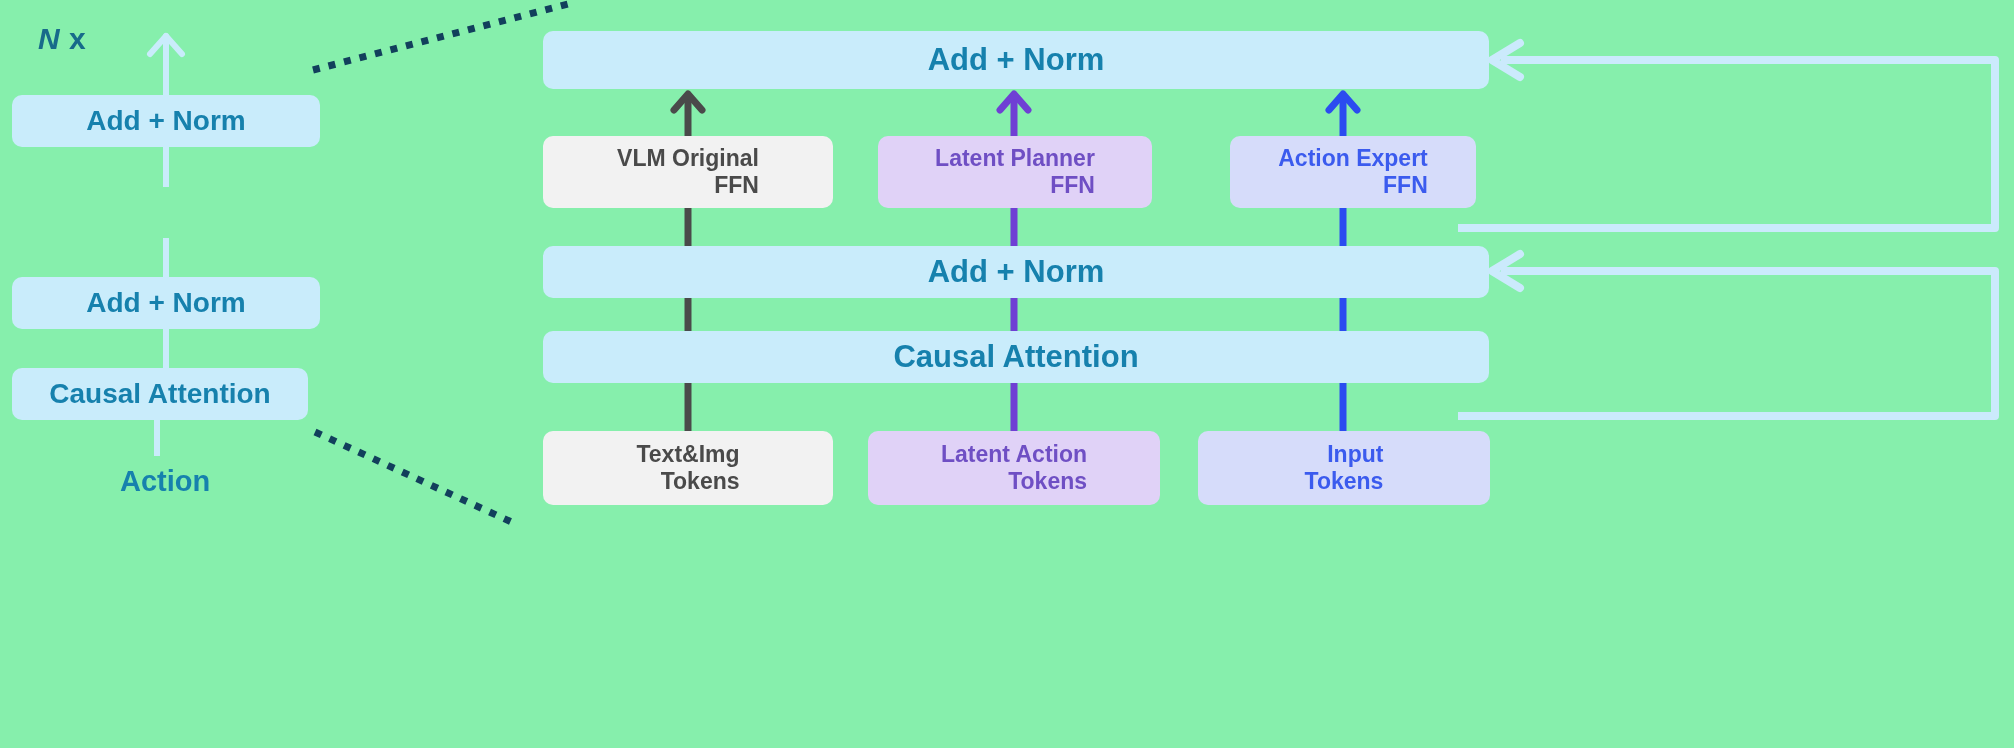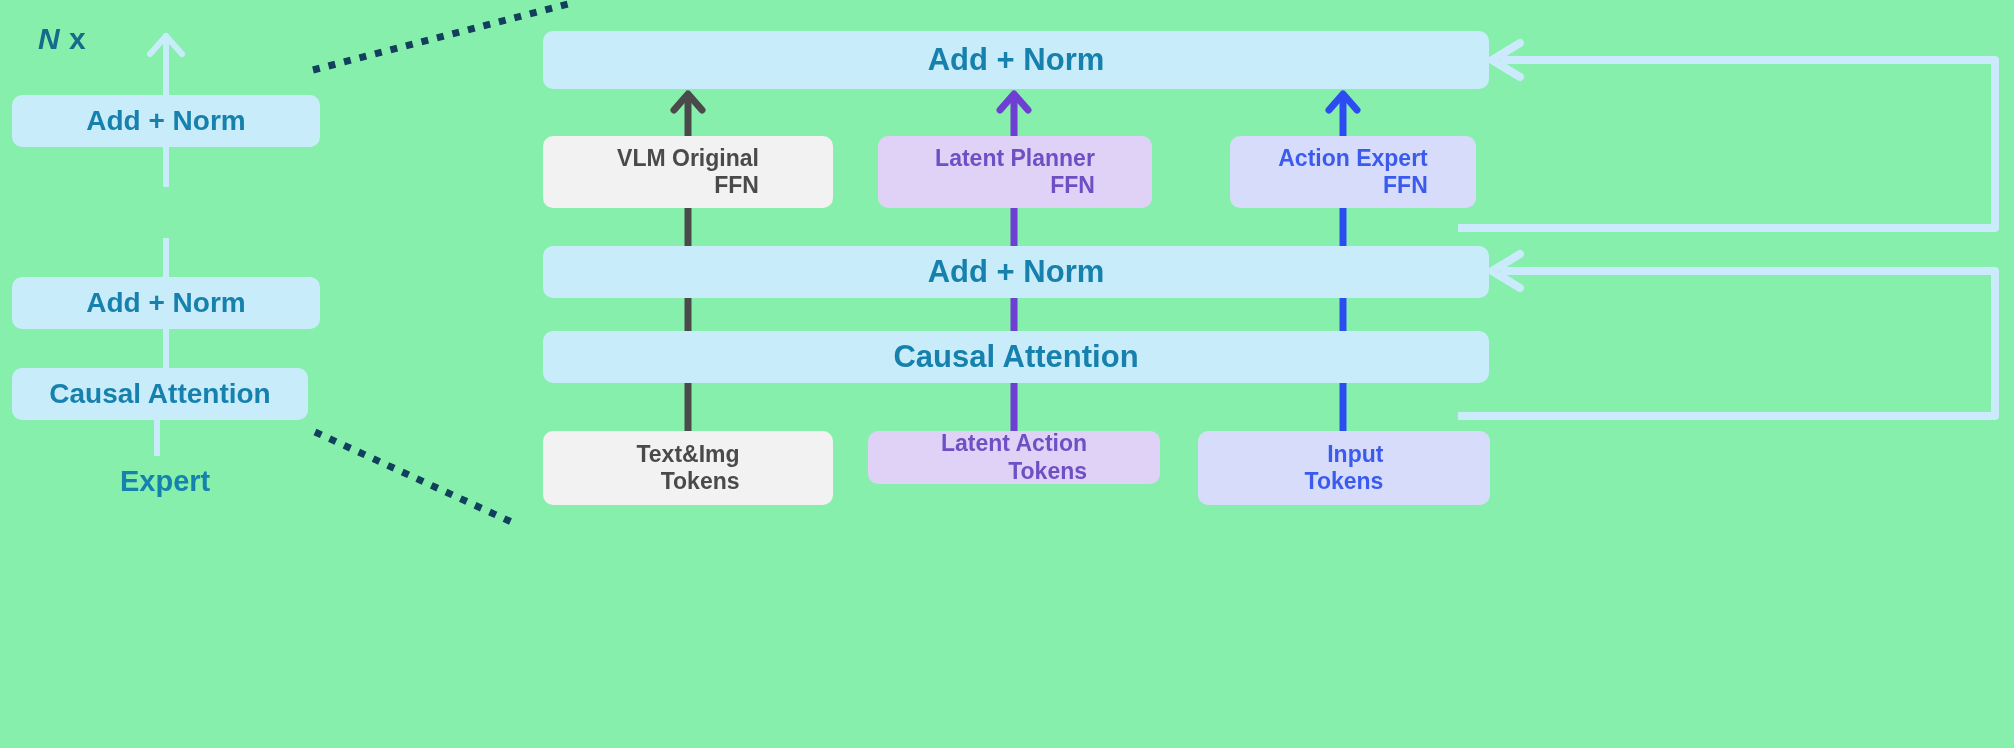--- a/index.html
+++ b/index.html
@@ -113,21 +113,21 @@
   </div>
 
   <div class="vconn" style="left:163px; top:329px; width:6px; height:40px;"></div>
 
   <div class="blk blue-bar" style="left:12px; top:368px; width:296px; height:52px; font-size:28px;">
     <span>Causal Attention</span>
   </div>
 
   <div class="vconn" style="left:154px; top:420px; width:6px; height:36px;"></div>
 
-  <div class="lbl-input" style="left:120px; top:465px;"><span>Expert</span></div>
+  <div class="lbl-input" style="left:120px; top:465px;"><span>Action</span></div>
 
   <svg class="overlay">
     <line x1="313" y1="70" x2="568" y2="4" stroke="#123f5c" stroke-width="7" stroke-dasharray="7 9" stroke-linecap="butt"></line>
     <line x1="315" y1="432" x2="518" y2="525" stroke="#123f5c" stroke-width="7" stroke-dasharray="7 9" stroke-linecap="butt"></line>
   </svg>
 
   <div class="blk blue-bar" style="left:543px; top:31px; width:946px; height:58px; font-size:31px;">
     <span>Add + Norm</span>
   </div>
 
@@ -145,21 +145,21 @@
     <span>Add + Norm</span>
   </div>
 
   <div class="blk blue-bar" style="left:543px; top:331px; width:946px; height:52px; font-size:31px;">
     <span>Causal Attention</span>
   </div>
 
   <div class="blk grey-box" style="left:543px; top:431px; width:290px; height:74px; font-size:23px;">
     <span><span>Text&amp;Img</span><br><span>Tokens</span></span>
   </div>
-  <div class="blk purple-box" style="left:868px; top:431px; width:292px; height:53px; font-size:23px;">
+  <div class="blk purple-box" style="left:868px; top:431px; width:292px; height:74px; font-size:23px;">
     <span><span>Latent Action</span><br><span>Tokens</span></span>
   </div>
   <div class="blk indigo-box" style="left:1198px; top:431px; width:292px; height:74px; font-size:23px;">
     <span><span>Input</span><br><span>Tokens</span></span>
   </div>
 
   <svg class="overlay">
 
     <g stroke="#4a4a4a" fill="none" stroke-width="7" stroke-linecap="butt">
       <line x1="688" y1="136" x2="688" y2="96"></line>

